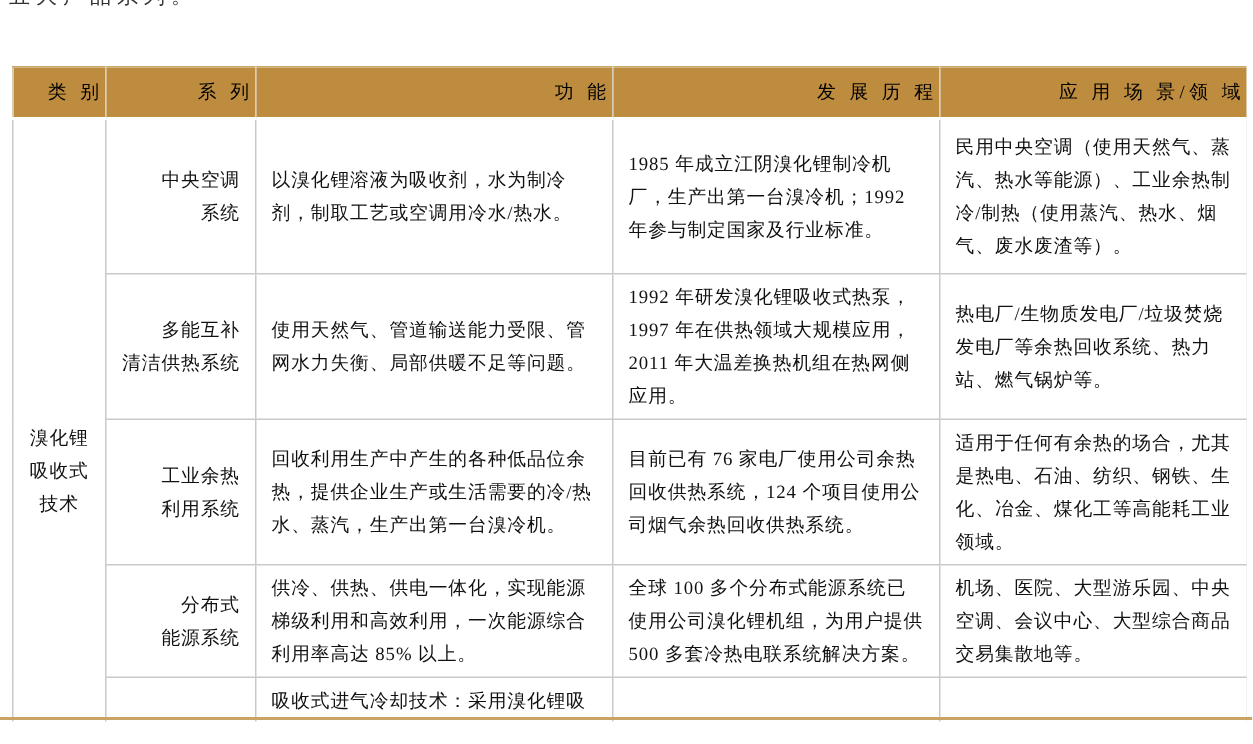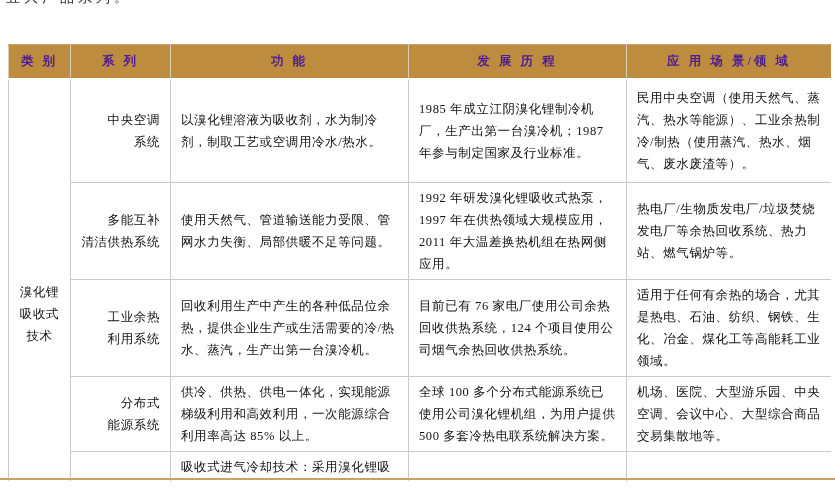--- a/index.html
+++ b/index.html
@@ -28,24 +28,25 @@
   table.t{
     border-collapse:collapse;table-layout:fixed;width:823px;
     font-size:12.5px;
   }
   table.t col.c1{width:62px;}
   table.t col.c2{width:100px;}
   table.t col.c3{width:238px;}
   table.t col.c4{width:218px;}
   table.t col.c5{width:205px;}
   table.t th{
-    background:#BD8C3E;color:#4c1d95;font-weight:bold;
+    background:#BD8C3E;color:#000000;font-weight:normal;
     font-size:12.5px;height:31px;letter-spacing:3px;
     border-left:1px solid #d6cdb9;border-right:1px solid #d6cdb9;
     border-top:1px solid #cbb астро;
+    text-align:right;
   }
   table.t th{border-top:1px solid #c7a868;border-bottom:2px solid #ffffff;}
   table.t td{
     border:1px solid #c9c9c9;
     vertical-align:middle;
     padding:4px 10px;
     line-height:22px;
     letter-spacing:0.6px;
     overflow:hidden;
   }
@@ -95,21 +96,21 @@
         </tr>
       </thead>
       <tbody>
         <tr class="r1">
           <td class="cat" rowspan="5">溴化锂
 吸收式
 技术</td>
           <td class="series">中央空调
 系统</td>
           <td class="func">以溴化锂溶液为吸收剂，水为制冷剂，制取工艺或空调用冷水/热水。</td>
-          <td class="hist">1985 年成立江阴溴化锂制冷机厂，生产出第一台溴冷机；1987 年参与制定国家及行业标准。</td>
+          <td class="hist">1985 年成立江阴溴化锂制冷机厂，生产出第一台溴冷机；1992 年参与制定国家及行业标准。</td>
           <td class="app">民用中央空调（使用天然气、蒸汽、热水等能源）、工业余热制冷/制热（使用蒸汽、热水、烟气、废水废渣等）。</td>
         </tr>
         <tr class="r2">
           <td class="series">多能互补
 清洁供热系统</td>
           <td class="func">使用天然气、管道输送能力受限、管网水力失衡、局部供暖不足等问题。</td>
           <td class="hist">1992 年研发溴化锂吸收式热泵，1997 年在供热领域大规模应用，2011 年大温差换热机组在热网侧应用。</td>
           <td class="app">热电厂/生物质发电厂/垃圾焚烧发电厂等余热回收系统、热力站、燃气锅炉等。</td>
         </tr>
         <tr class="r3">

